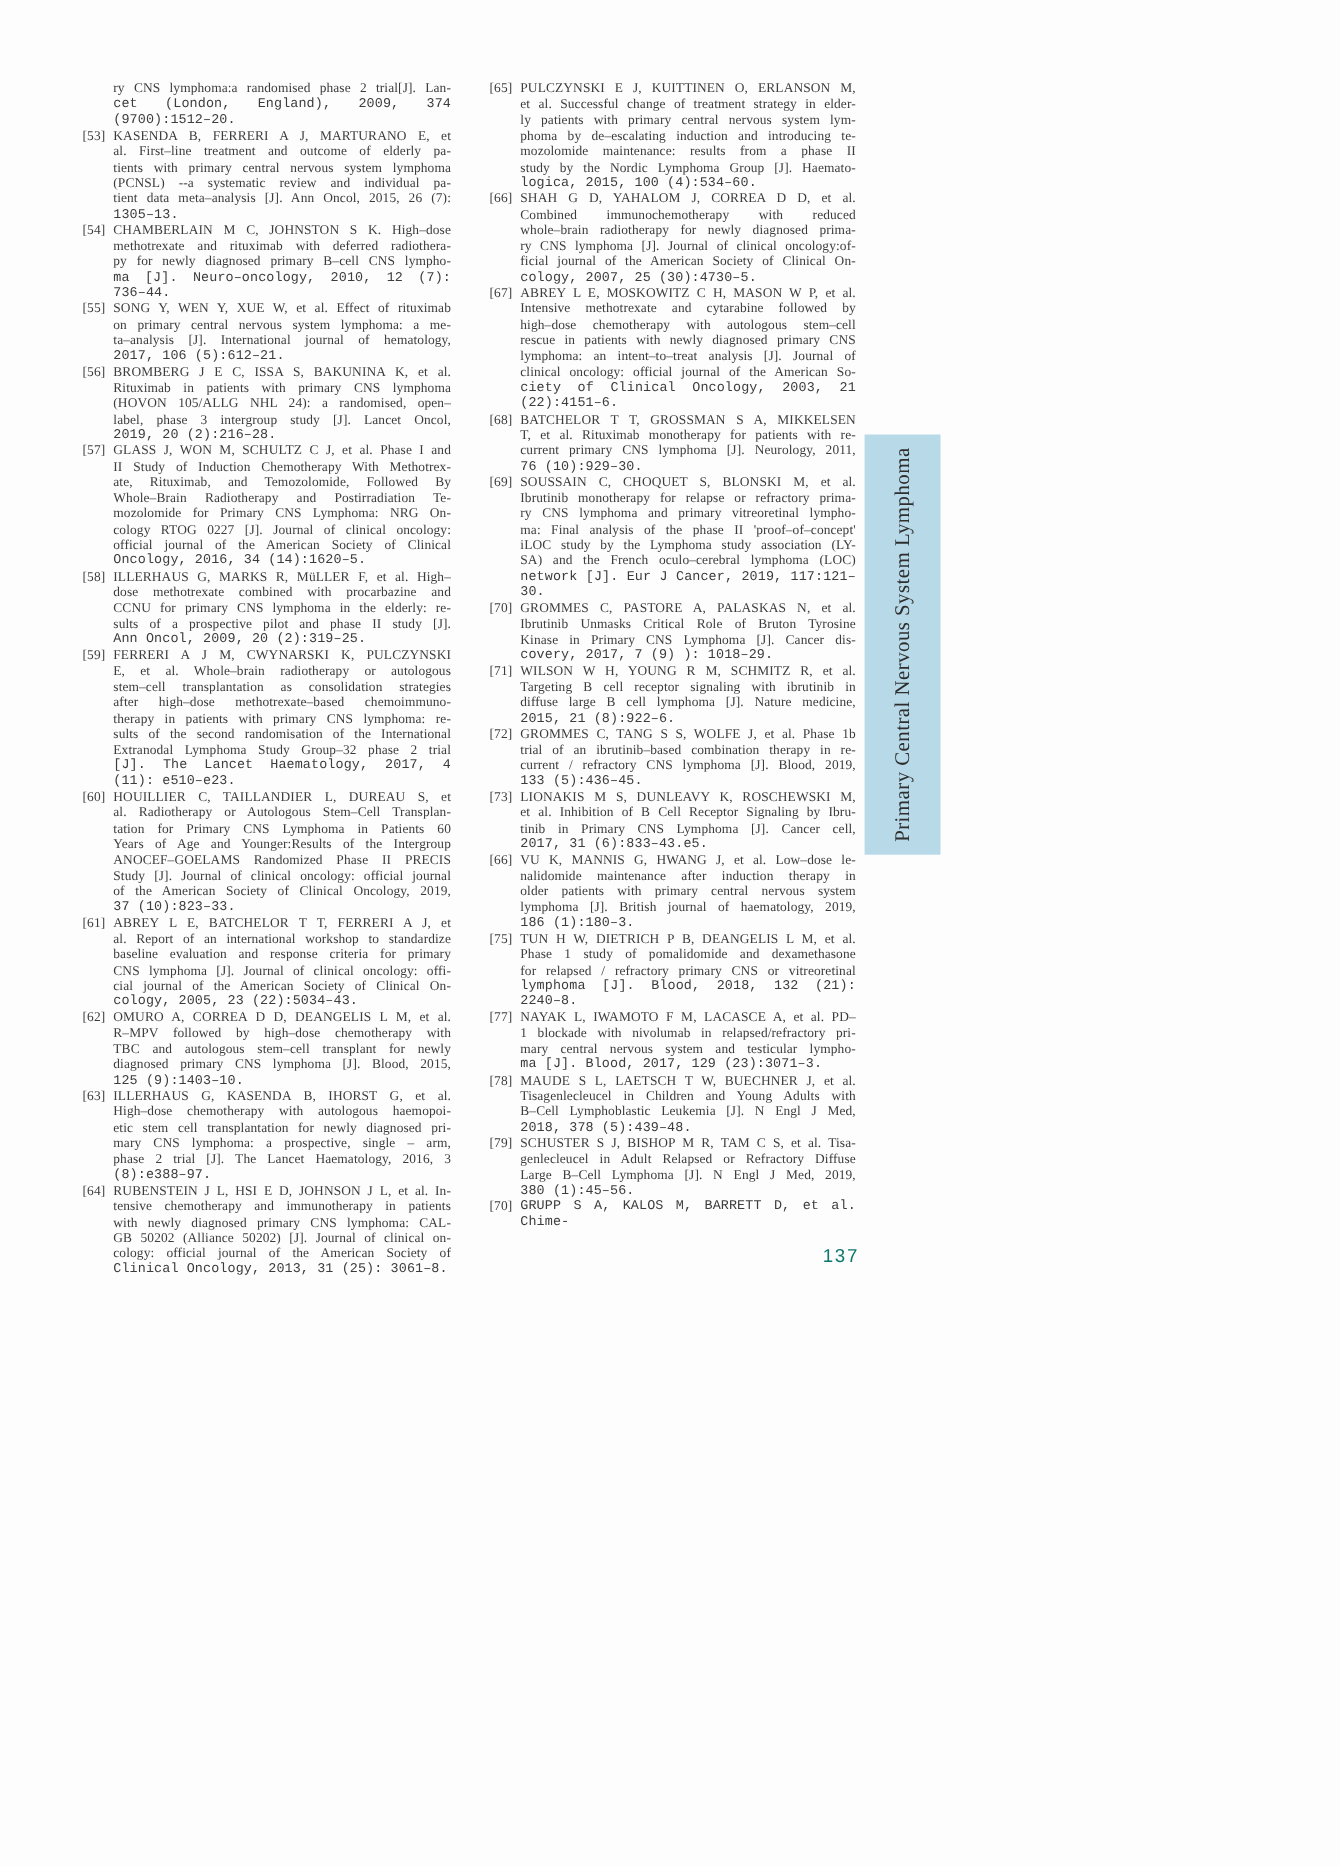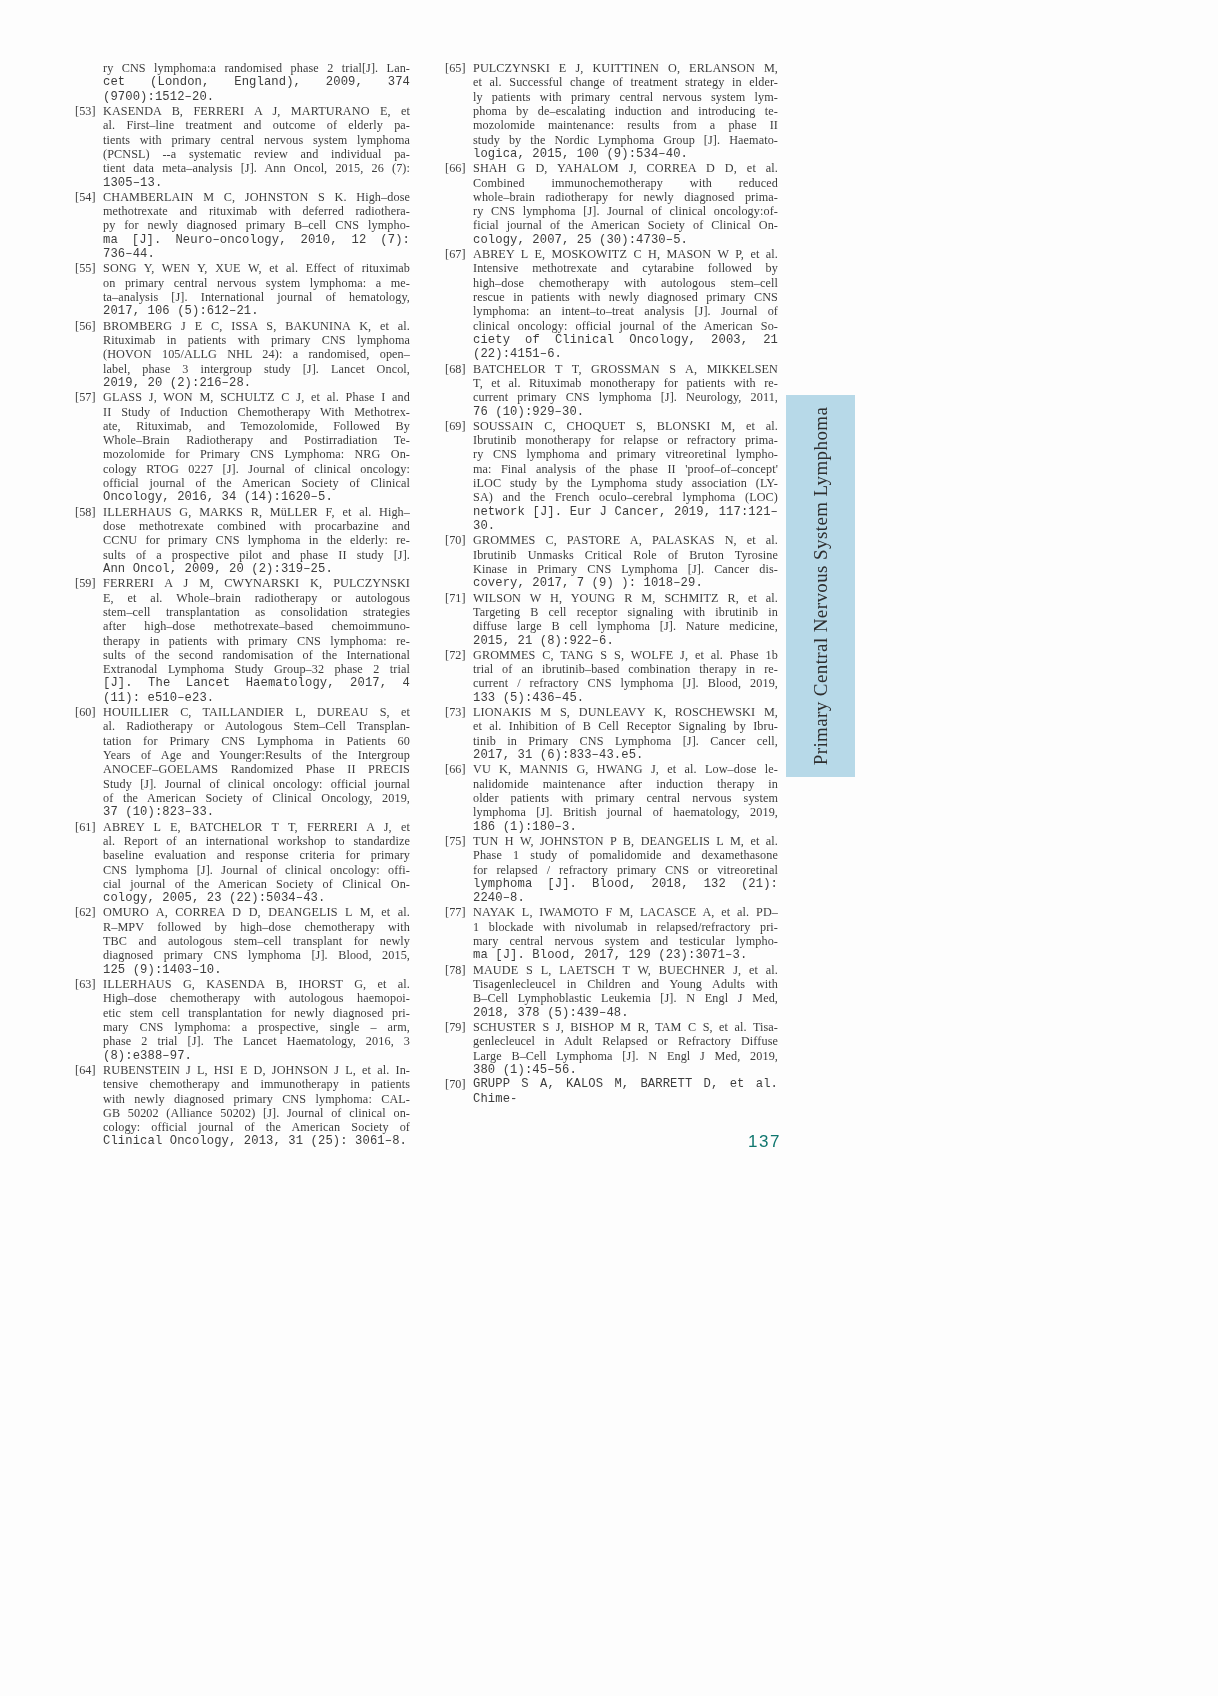--- a/index.html
+++ b/index.html
@@ -3,21 +3,21 @@
 <meta charset="utf-8">
 <style>
   html,body { margin:0; padding:0; }
   body {
     width:1218px; height:1696px; position:relative;
     background:#fdfdfd;
     font-family:"Liberation Serif","DejaVu Serif",serif;
     color:#3c3c3c;
   }
   .col {
-    position:absolute; top:61px;
+    position:absolute; top:73px;
     font-size:12.2px; line-height:14.32px;
     letter-spacing:0.1px;
   }
   .col-left  { left:75px;  width:335px; }
   .col-right { left:445px; width:333px; }
   .ref { position:relative; padding-left:28px; }
   .ref-label { position:absolute; left:0; top:0; }
   .line { text-align:justify; text-align-last:justify; }
   .line.last { text-align-last:left;font-family:Liberation Mono, monospace; }
   .chapter-tab {
@@ -155,21 +155,21 @@
   </div>
 <div class="col col-right" id="col-right">
     <div class="ref">
       <span class="ref-label">[65]</span>
       <div class="line">PULCZYNSKI E J, KUITTINEN O, ERLANSON M,</div>
       <div class="line">et al. Successful change of treatment strategy in elder-</div>
       <div class="line">ly patients with primary central nervous system lym-</div>
       <div class="line">phoma by de–escalating induction and introducing te-</div>
       <div class="line">mozolomide maintenance: results from a phase II</div>
       <div class="line">study by the Nordic Lymphoma Group [J]. Haemato-</div>
-      <div class="line last">logica, 2015, 100 (9):534–40.</div>
+      <div class="line last">logica, 2015, 100 (4):534–60.</div>
     </div>
     <div class="ref">
       <span class="ref-label">[66]</span>
       <div class="line">SHAH G D, YAHALOM J, CORREA D D, et al.</div>
       <div class="line">Combined immunochemotherapy with reduced</div>
       <div class="line">whole–brain radiotherapy for newly diagnosed prima-</div>
       <div class="line">ry CNS lymphoma [J]. Journal of clinical oncology:of-</div>
       <div class="line">ficial journal of the American Society of Clinical On-</div>
       <div class="line last">cology, 2007, 25 (30):4730–5.</div>
     </div>
@@ -231,21 +231,21 @@
     <div class="ref">
       <span class="ref-label">[66]</span>
       <div class="line">VU K, MANNIS G, HWANG J, et al. Low–dose le-</div>
       <div class="line">nalidomide maintenance after induction therapy in</div>
       <div class="line">older patients with primary central nervous system</div>
       <div class="line">lymphoma [J]. British journal of haematology, 2019,</div>
       <div class="line last">186 (1):180–3.</div>
     </div>
     <div class="ref">
       <span class="ref-label">[75]</span>
-      <div class="line">TUN H W, JOHNSTON P B, DEANGELIS L M, et al.</div>
+      <div class="line">TUN H W, DIETRICH P B, DEANGELIS L M, et al.</div>
       <div class="line">Phase 1 study of pomalidomide and dexamethasone</div>
       <div class="line">for relapsed / refractory primary CNS or vitreoretinal</div>
       <div class="line last">lymphoma [J]. Blood, 2018, 132 (21): 2240–8.</div>
     </div>
     <div class="ref">
       <span class="ref-label">[77]</span>
       <div class="line">NAYAK L, IWAMOTO F M, LACASCE A, et al. PD–</div>
       <div class="line">1 blockade with nivolumab in relapsed/refractory pri-</div>
       <div class="line">mary central nervous system and testicular lympho-</div>
       <div class="line last">ma [J]. Blood, 2017, 129 (23):3071–3.</div>

